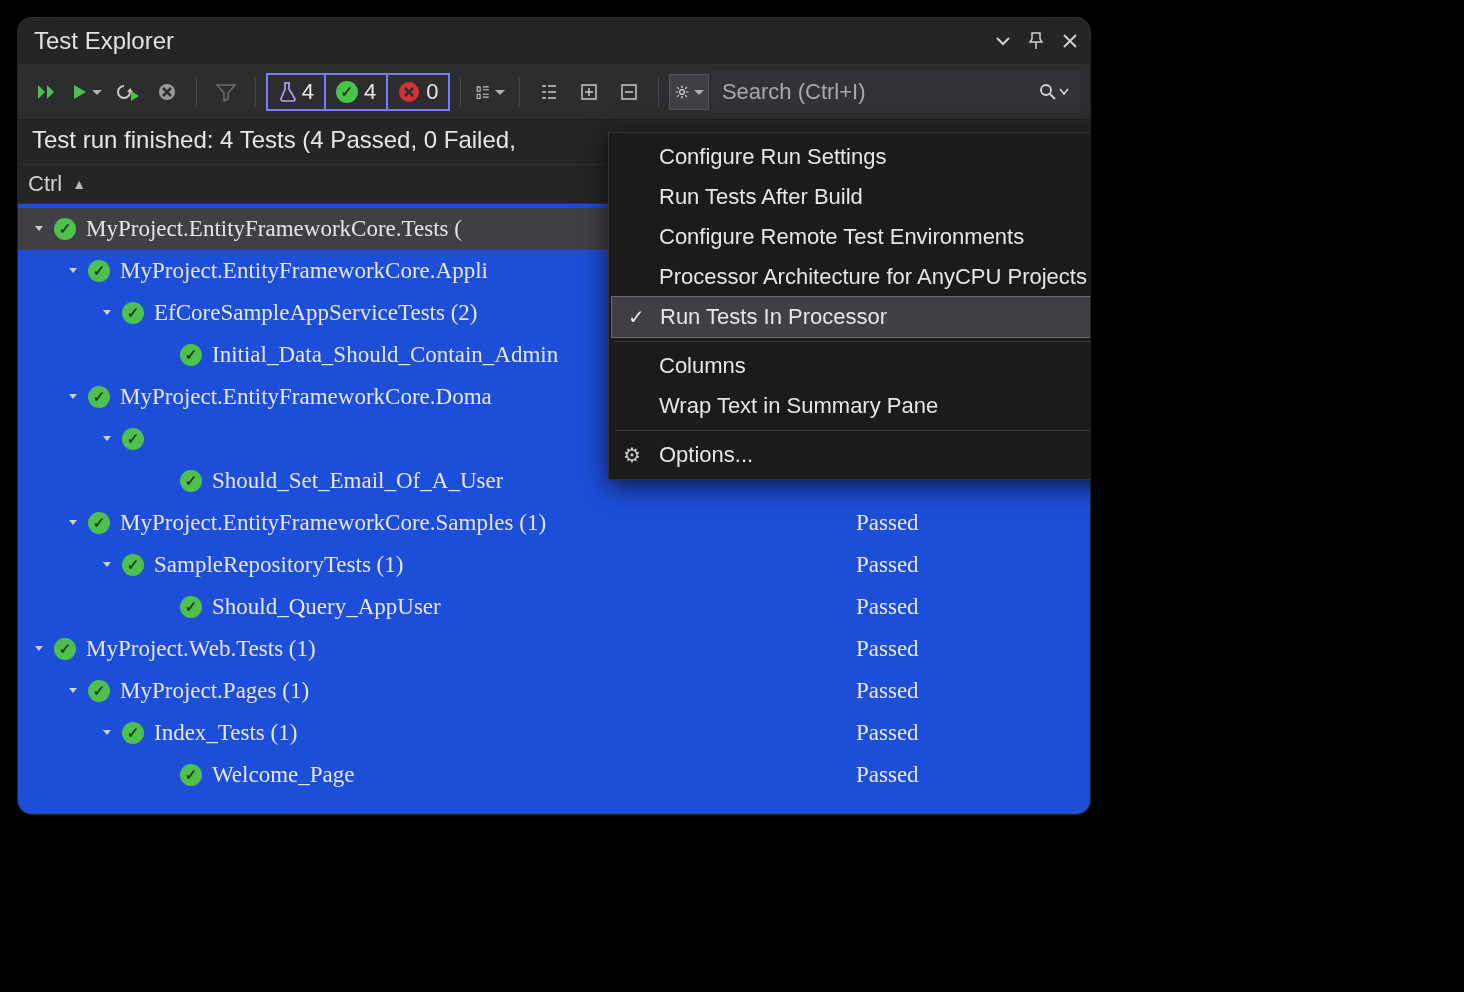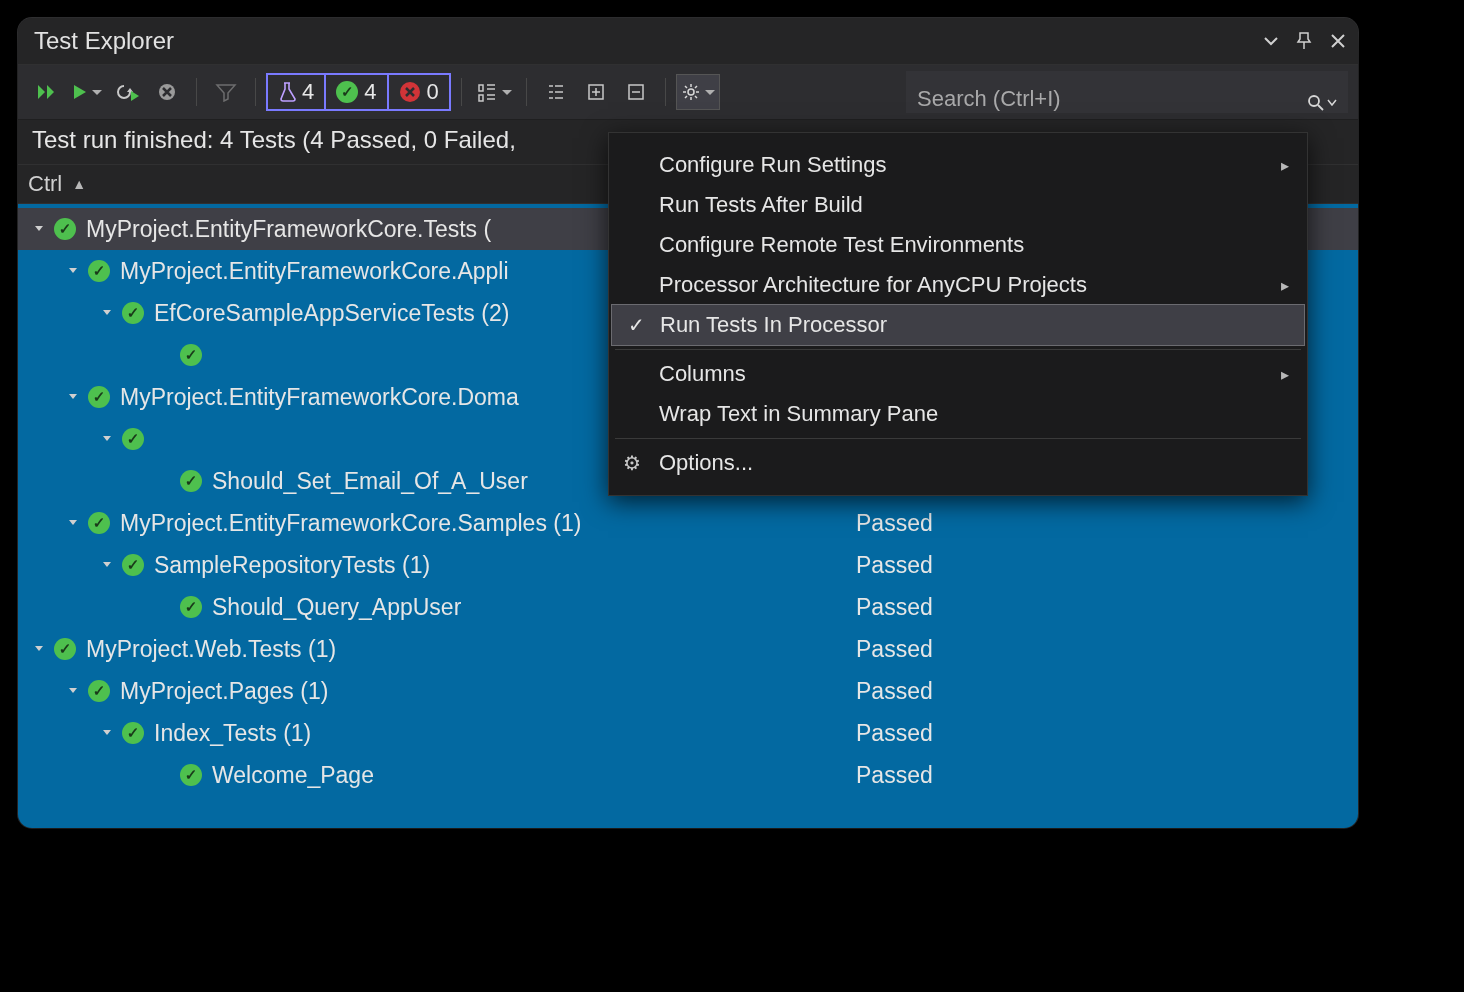--- a/index.html
+++ b/index.html
@@ -5,21 +5,21 @@
   body {
     margin: 0;
     background: #000;
     font-family: "Segoe UI", -apple-system, sans-serif;
     font-size: 18px;
     color: #d0d0d0;
     -webkit-font-smoothing: antialiased;
   }
 
   .outer-wrap {
-    width: 1340px;
+    width: 1072px;
     margin: 18px;
     border-radius: 14px;
     box-shadow: 0 8px 30px rgba(0,0,0,0.8), 0 0 0 1px #3a3a3c;
     overflow: hidden;
     background: #252526;
     position: relative;
   }
 
   
   .titlebar {
@@ -97,21 +97,21 @@
     font-size: 22px;
     color: #e8e8e8;
     margin-right: -2px;
   }
   .counter-box:last-child { margin-right: 0; }
   .searchbox {
     width: 420px;
     height: 40px;
     background: #333337;
     display: flex;
-    align-items: flex-end;
+    align-items: center;
     padding: 0 10px;
     border: 1px solid transparent;
     margin-left: auto;
   }
   .searchbox-text {
     color: #a9a9aa;
     font-size: 22px;
     flex: 1;
   }
   .search-ico-group { display: flex; align-items: center; gap: 2px; color: #d6d6d6; }
@@ -136,24 +136,25 @@
     border-top: 1px solid #303031;
     border-bottom: 1px solid #303031;
     font-size: 22px;
     color: #d0d0d0;
     gap: 10px;
   }
   .sort-arrow { font-size: 14px; color: #b8b8b8; }
 
   
   .tree {
-    background: #0369a1;
-    padding: 4px 0 32px 0;
+    background: #1d4ed8;
+    padding: 4px 0 18px 0;
     font-size: 23px;
     position: relative;
+    font-family: Liberation Serif, serif;
   }
   .row {
     height: 42px;
     display: flex;
     align-items: center;
     padding-left: 12px;
   }
   .row.sel { background: #3f3f46; }
   .indent { width: 34px; flex: none; }
   .twisty {
@@ -192,21 +193,21 @@
 
   
   .dropdown {
     position: absolute;
     left: 590px;
     top: 114px;
     width: 698px;
     background: #1b1b1c;
     border: 1px solid #333333;
     box-shadow: 0 6px 24px rgba(0,0,0,0.7);
-    padding: 12px 0;
+    padding: 4px 0;
     z-index: 50;
   }
   .dd-item {
     height: 40px;
     display: flex;
     align-items: center;
     padding: 0 18px 0 50px;
     font-size: 22px;
     color: #e6e6e6;
     position: relative;
@@ -408,20 +409,21 @@
         <span class="pass-ico"></span>
         <span class="node-label">EfCoreSampleAppServiceTests (2)</span>
       </div>
       <div class="row">
         <span class="indent"></span>
         <span class="indent"></span>
         <span class="indent"></span>
         <span class="noicon"></span>
         <span class="noicon"></span>
         <span class="pass-ico"></span>
+        <span class="node-label">Initial_Data_Should_Contain_Admin</span>
       </div>
       <div class="row">
         <span class="indent"></span>
         <span class="twisty open">
           <svg width="12" height="12" viewBox="0 0 12 12">
             <path d="M2 3l4 5 4-5" fill="#d0d0d0"></path>
           </svg>
         </span>
         <span class="pass-ico"></span>
         <span class="node-label">MyProject.EntityFrameworkCore.Doma</span>

